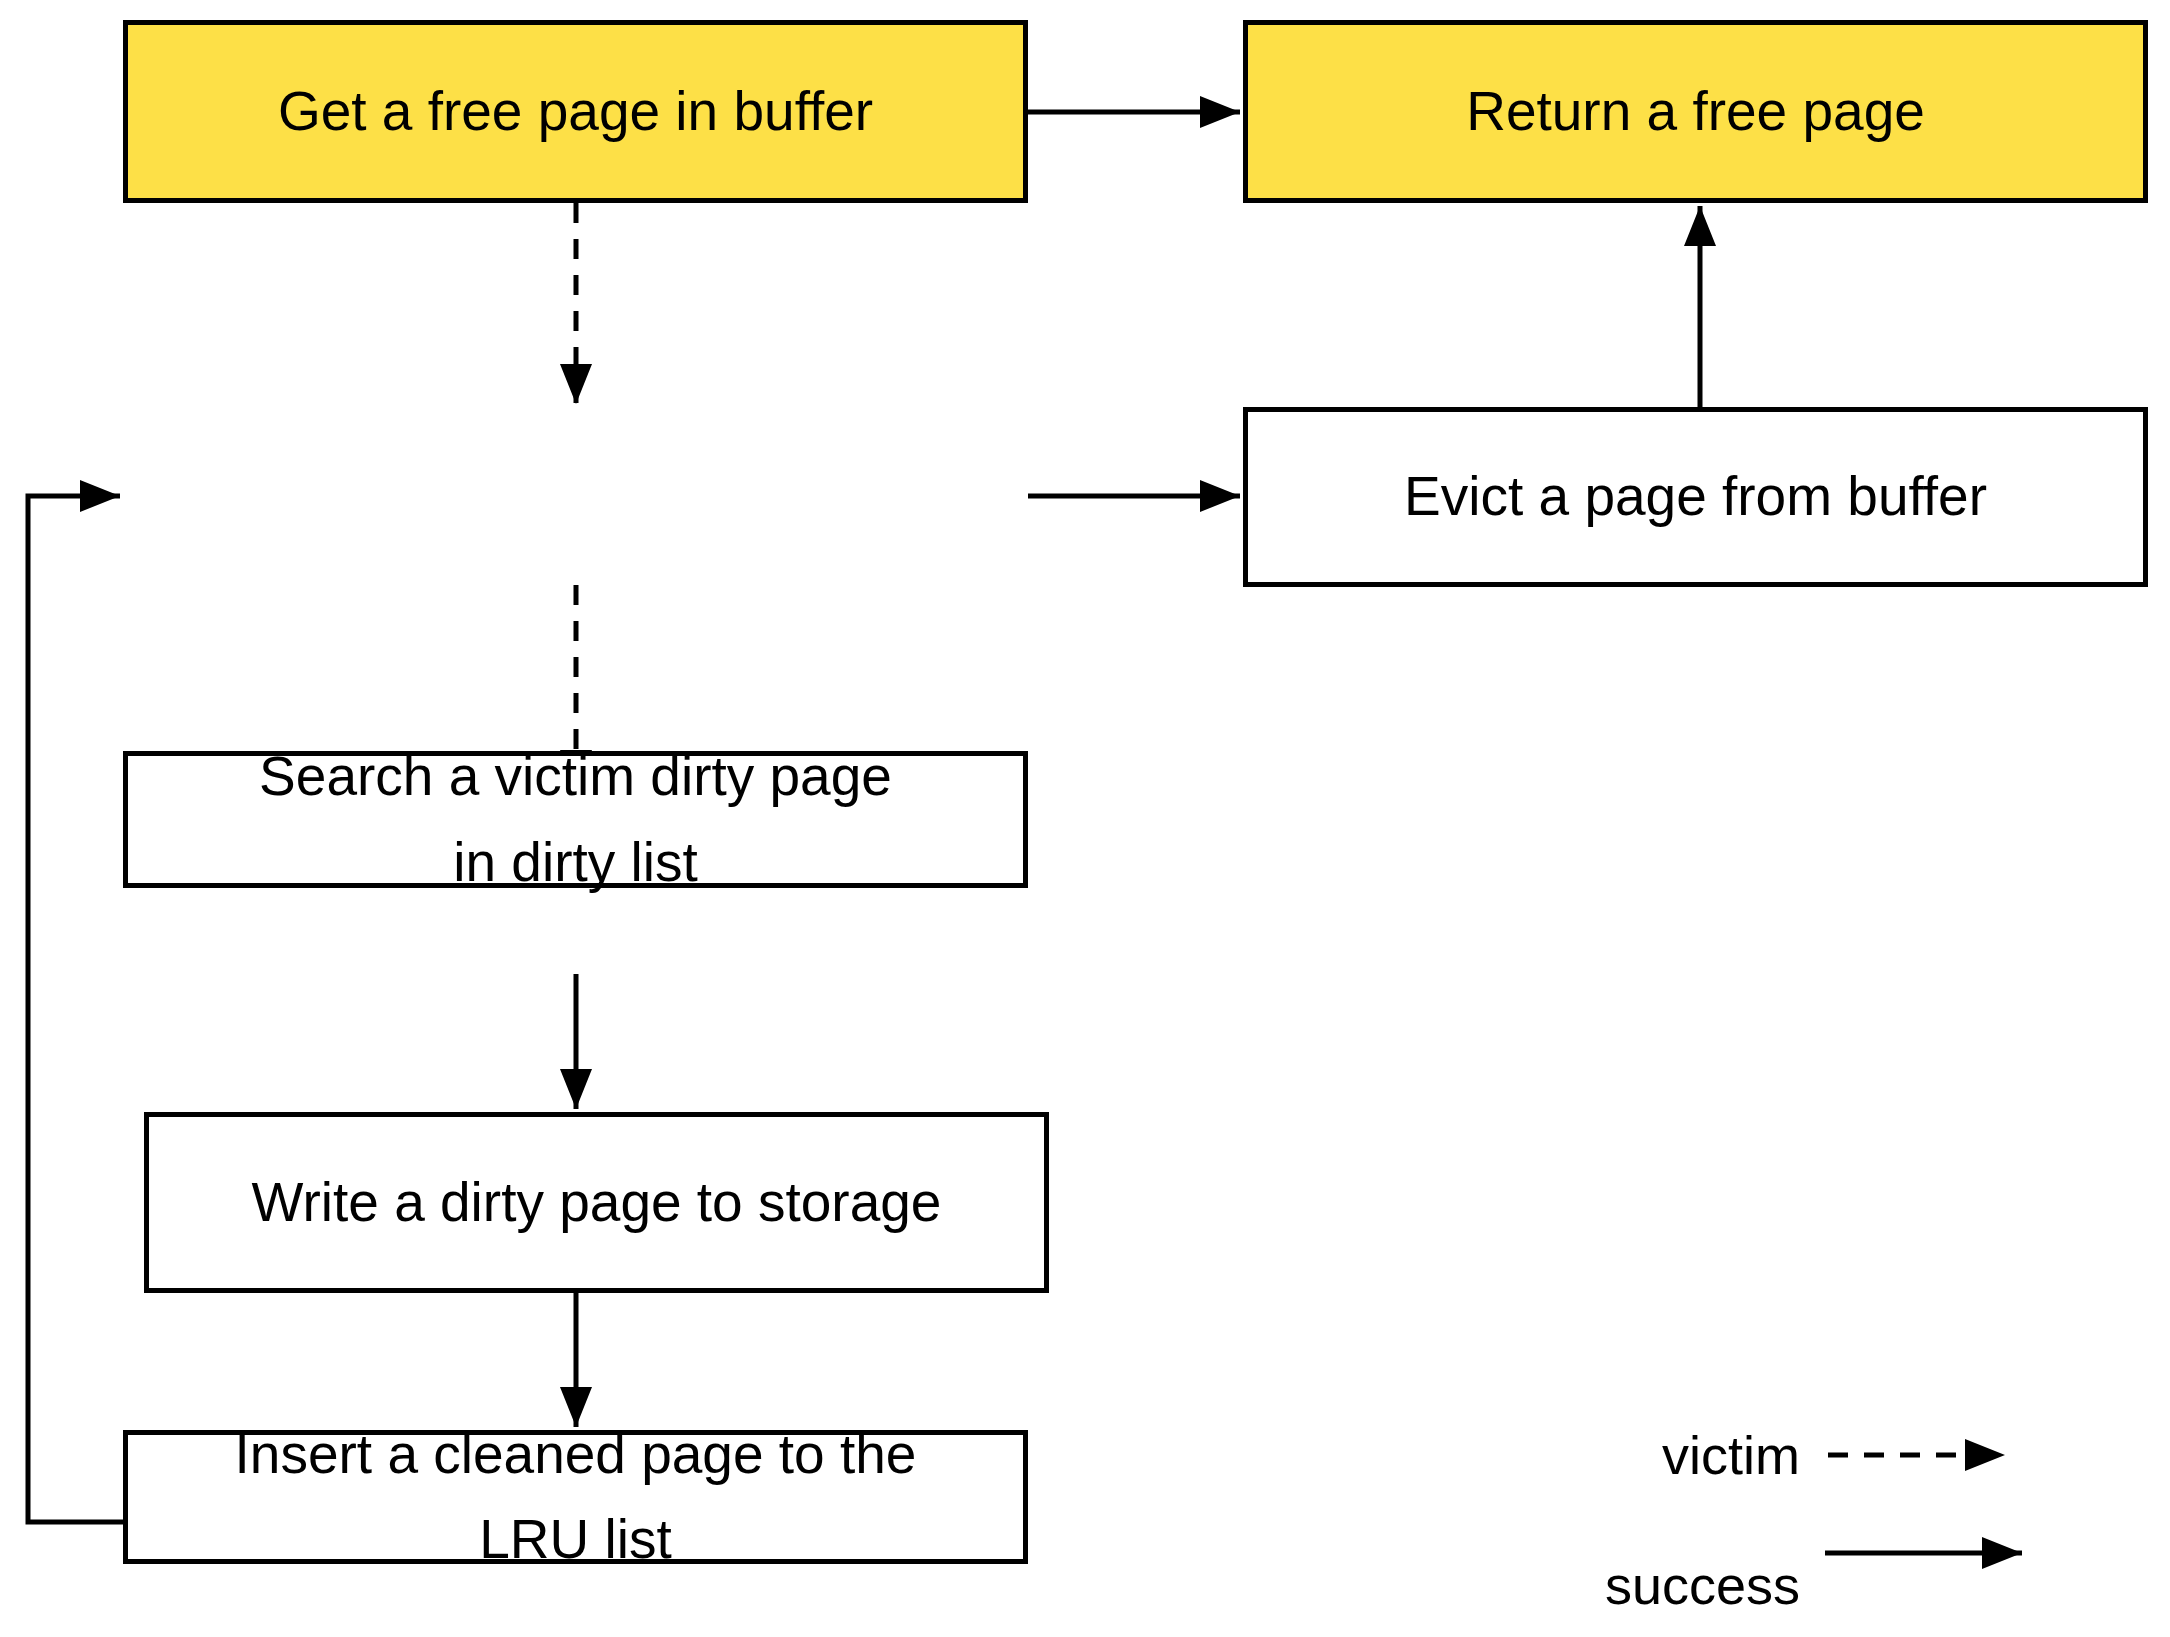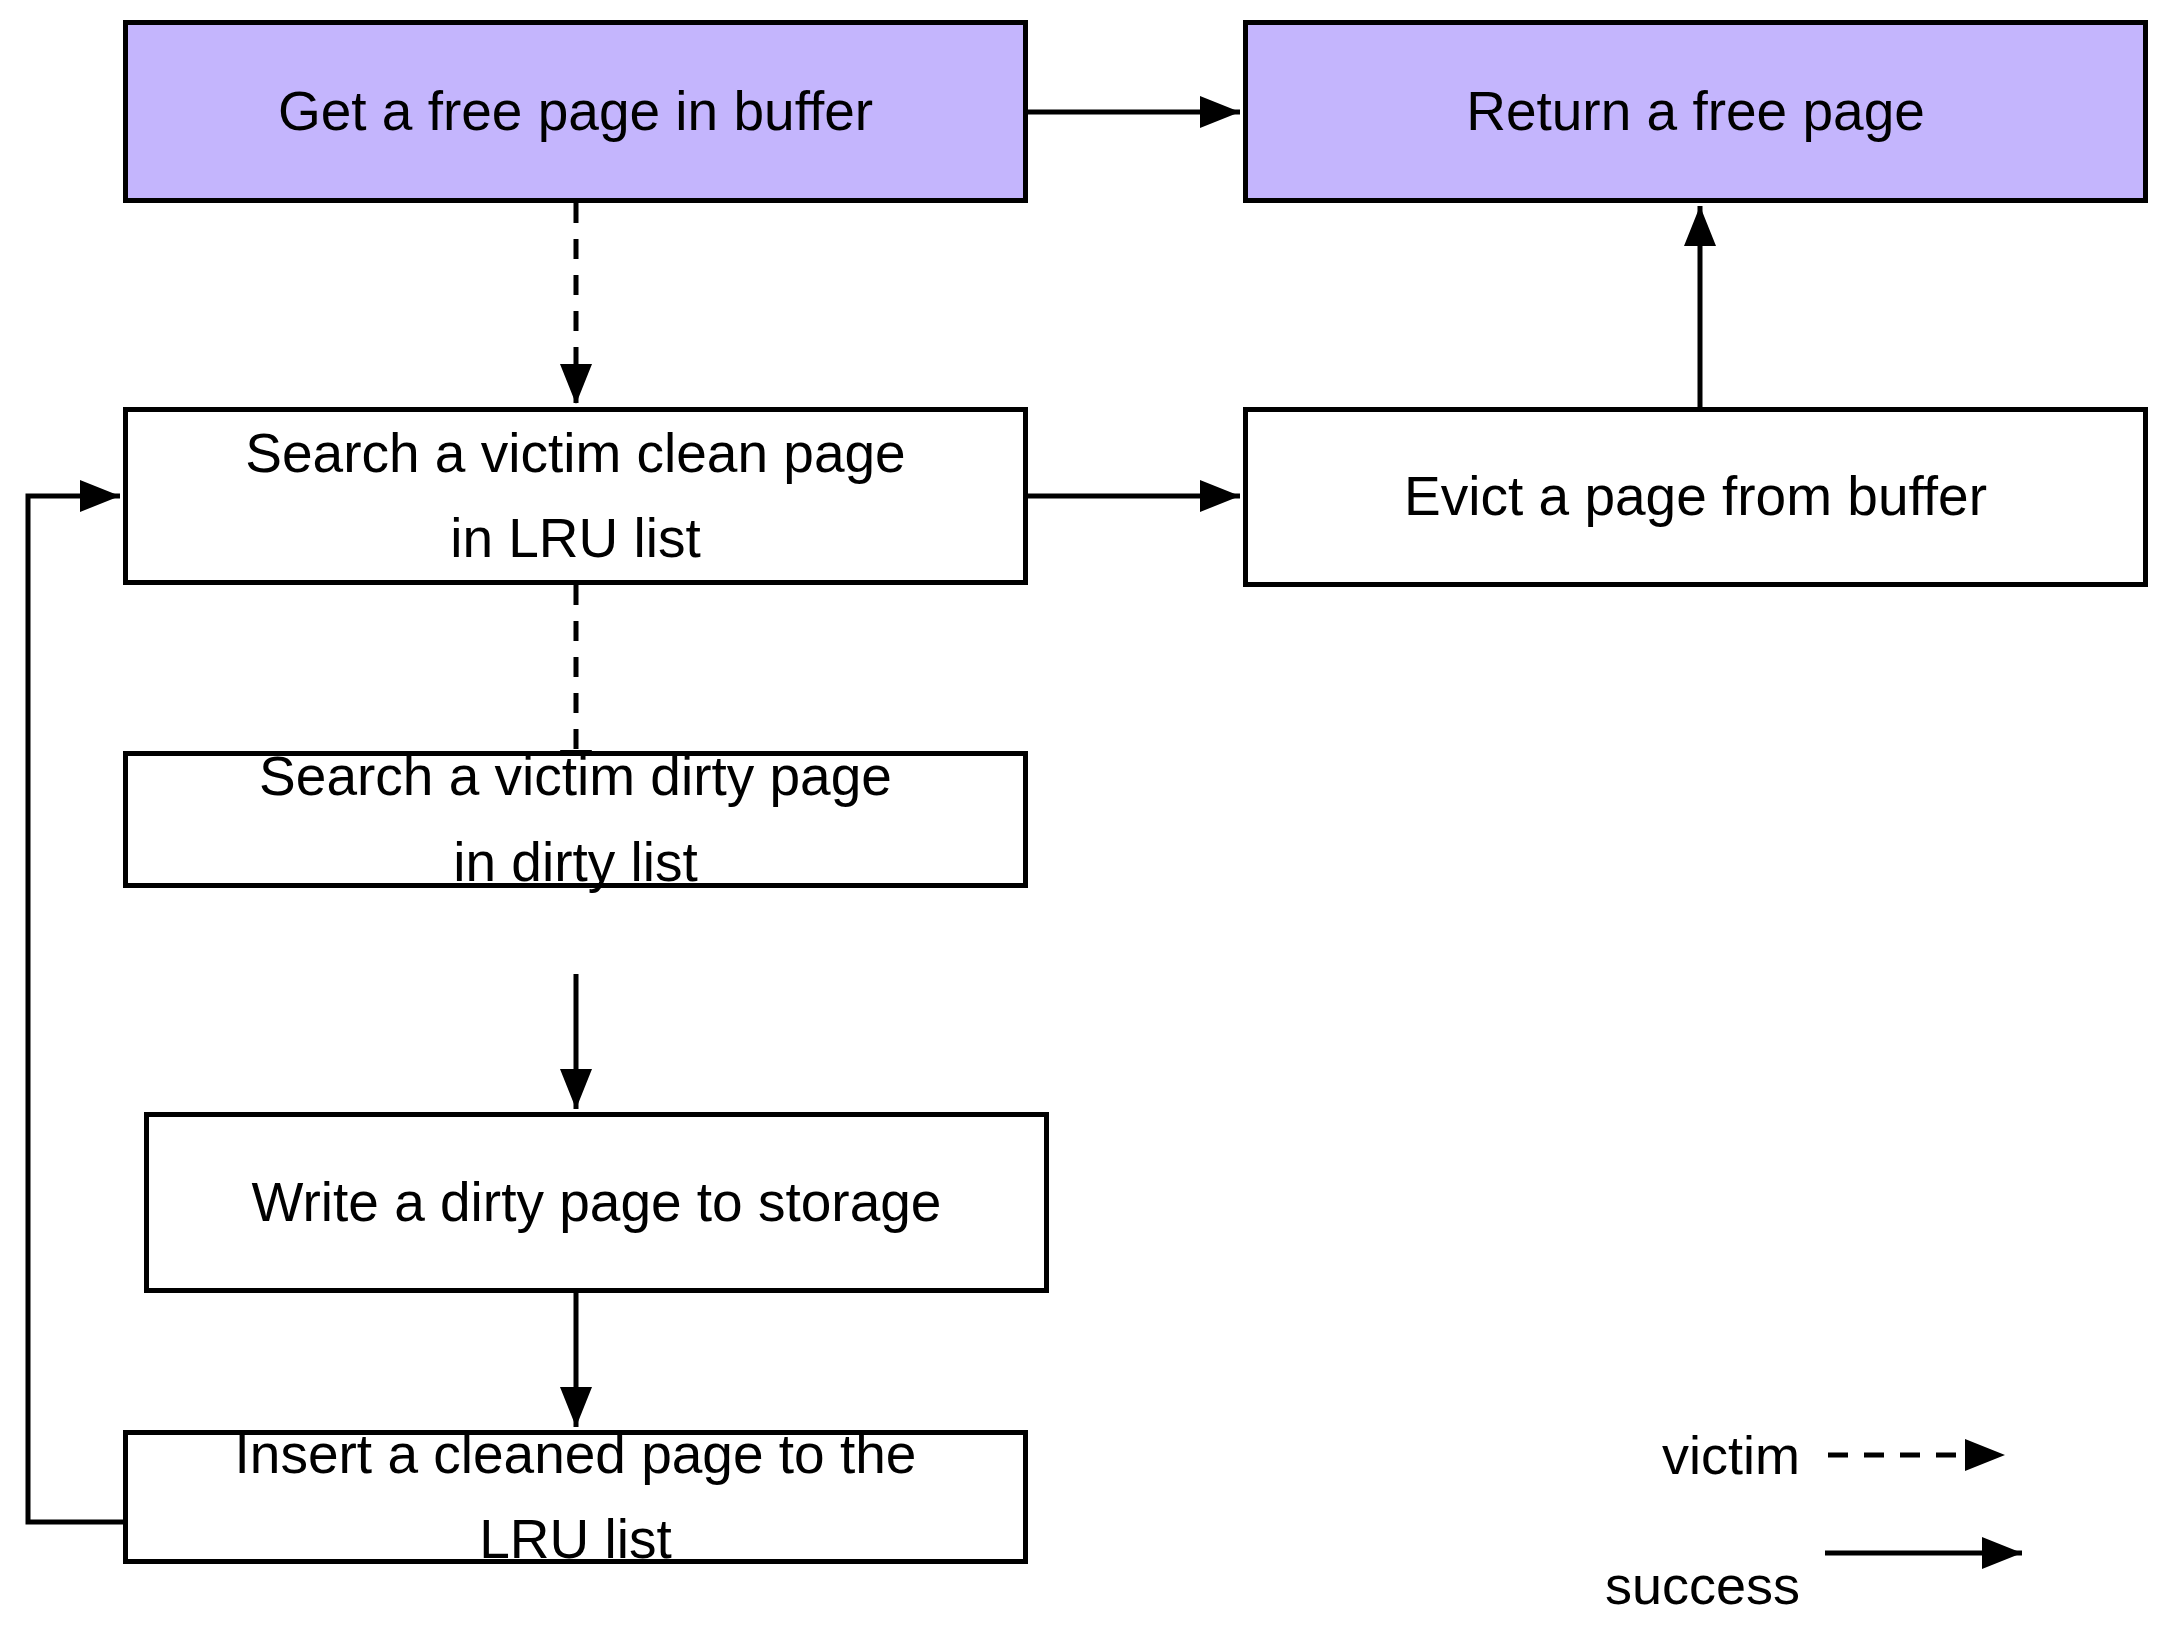--- a/index.html
+++ b/index.html
@@ -22,21 +22,21 @@
     display: flex;
     align-items: center;
     justify-content: center;
     text-align: center;
     font-size: 55px;
     line-height: 1.55;
     color: #000000;
     white-space: pre-line;
     background: #ffffff;
   }
-  .node.accent { background: #c4b5fd; }
+  .node.accent { background: #fde047; }
 
   
   .col-left  { left: 123px;  width: 905px; }
   .col-right { left: 1243px; width: 905px; }
 
   #node-get-free-page    { top: 20px;   height: 183px; }
   #node-return-free-page { top: 20px;   height: 183px; }
   #node-search-clean     { top: 407px;  height: 178px; }
   #node-evict-page       { top: 407px;  height: 180px; }
   #node-search-dirty     { top: 751px;  height: 137px; }
@@ -91,22 +91,20 @@
     <path d="M 127 1522 L 28 1522 L 28 496 L 120 496" stroke="#000000" stroke-width="5" fill="none" stroke-linejoin="miter" marker-end="url(#arrowhead)"></path>
 
     <path d="M 1828 1455 L 2005 1455" stroke="#000000" stroke-width="5" fill="none" stroke-dasharray="20 16" marker-end="url(#arrowhead)"></path>
     <path d="M 1825 1553 L 2022 1553" stroke="#000000" stroke-width="5" fill="none" marker-end="url(#arrowhead)"></path>
   </svg>
 
   <div class="node accent col-left" id="node-get-free-page">Get a free page in buffer</div>
 
   <div class="node accent col-right" id="node-return-free-page">Return a free page</div>
 
-  <div class="node col-left" id="node-search-clean">Search a victim clean page
-in LRU list</div>
 
   <div class="node col-right" id="node-evict-page">Evict a page from buffer</div>
 
   <div class="node col-left" id="node-search-dirty">Search a victim dirty page
 in dirty list</div>
 
   <div class="node col-left" id="node-write-dirty">Write a dirty page to storage</div>
 
   <div class="node col-left" id="node-insert-cleaned">Insert a cleaned page to the
 LRU list</div>

